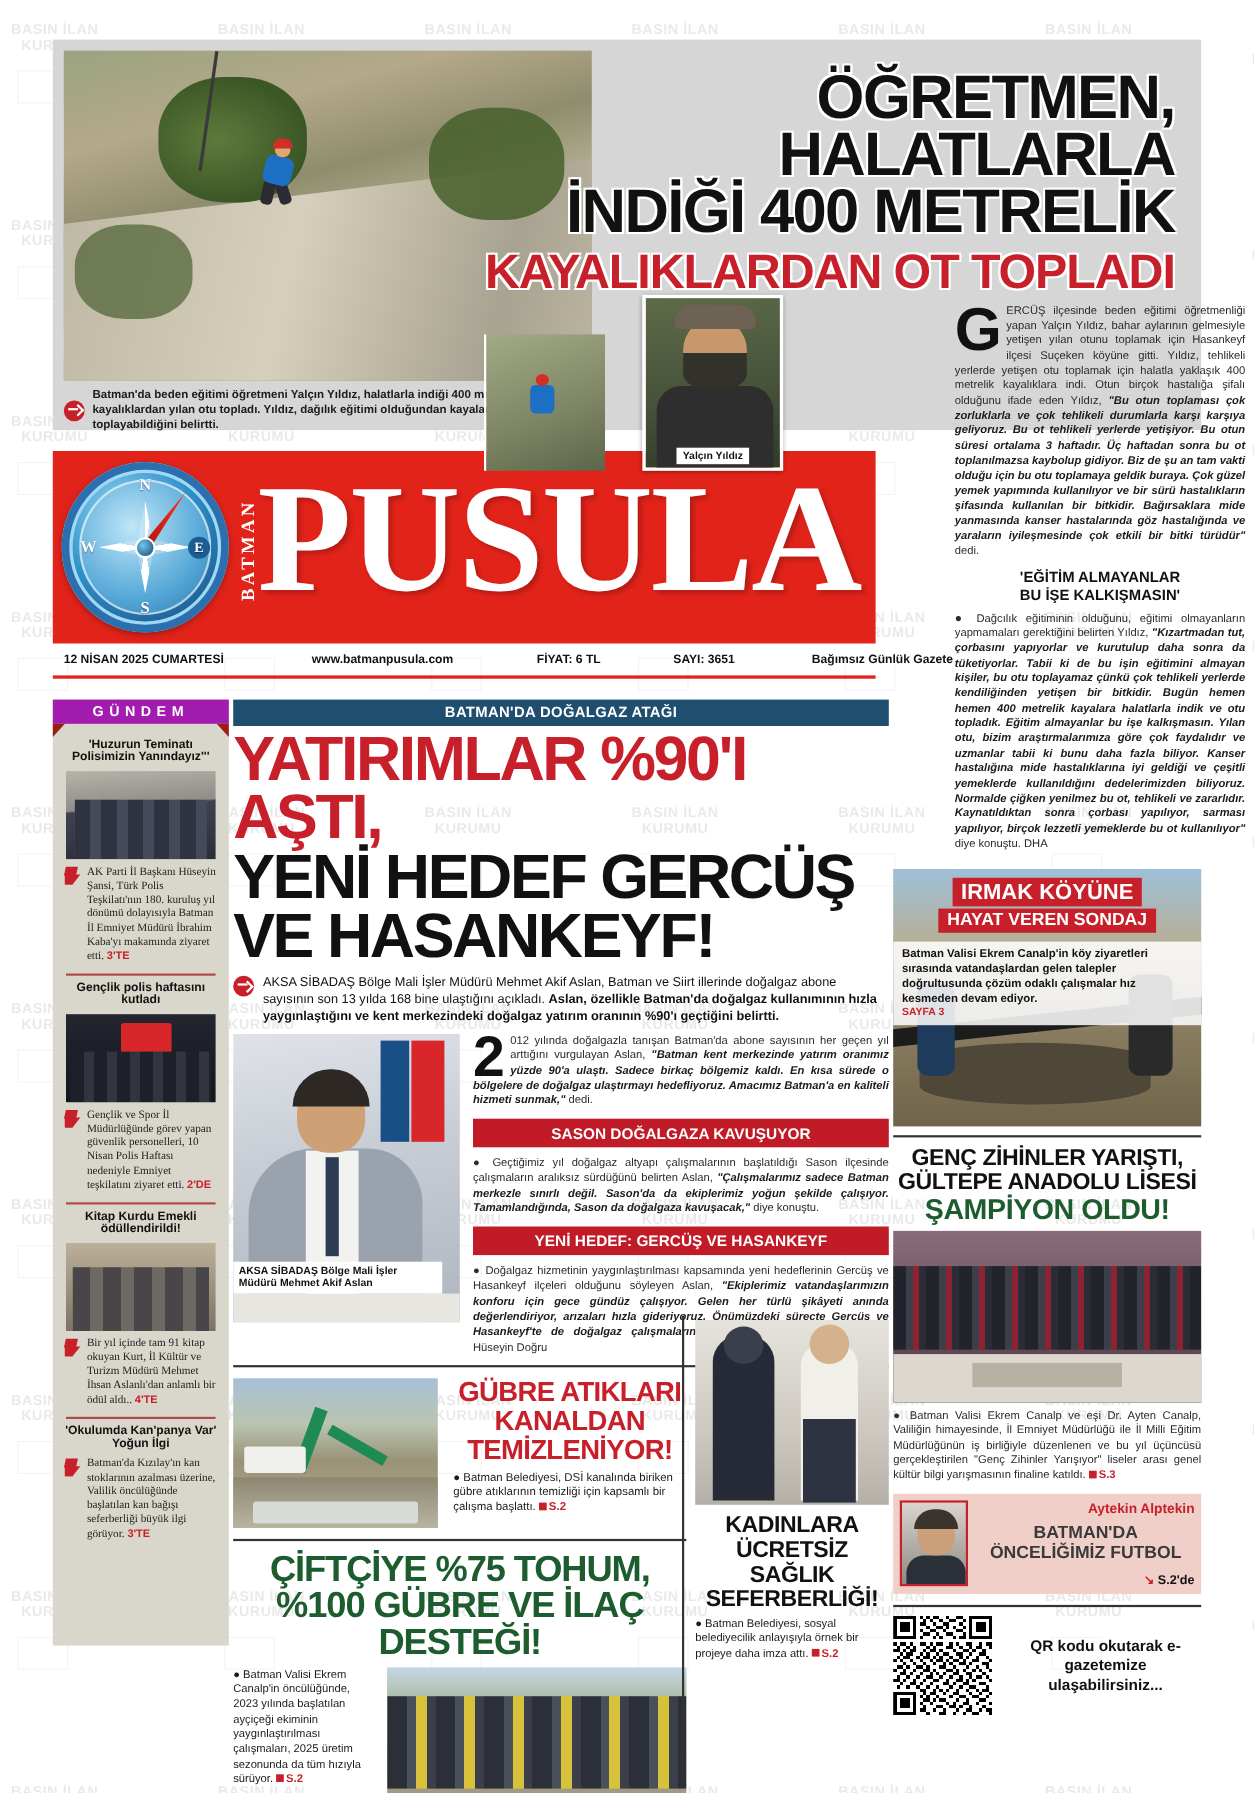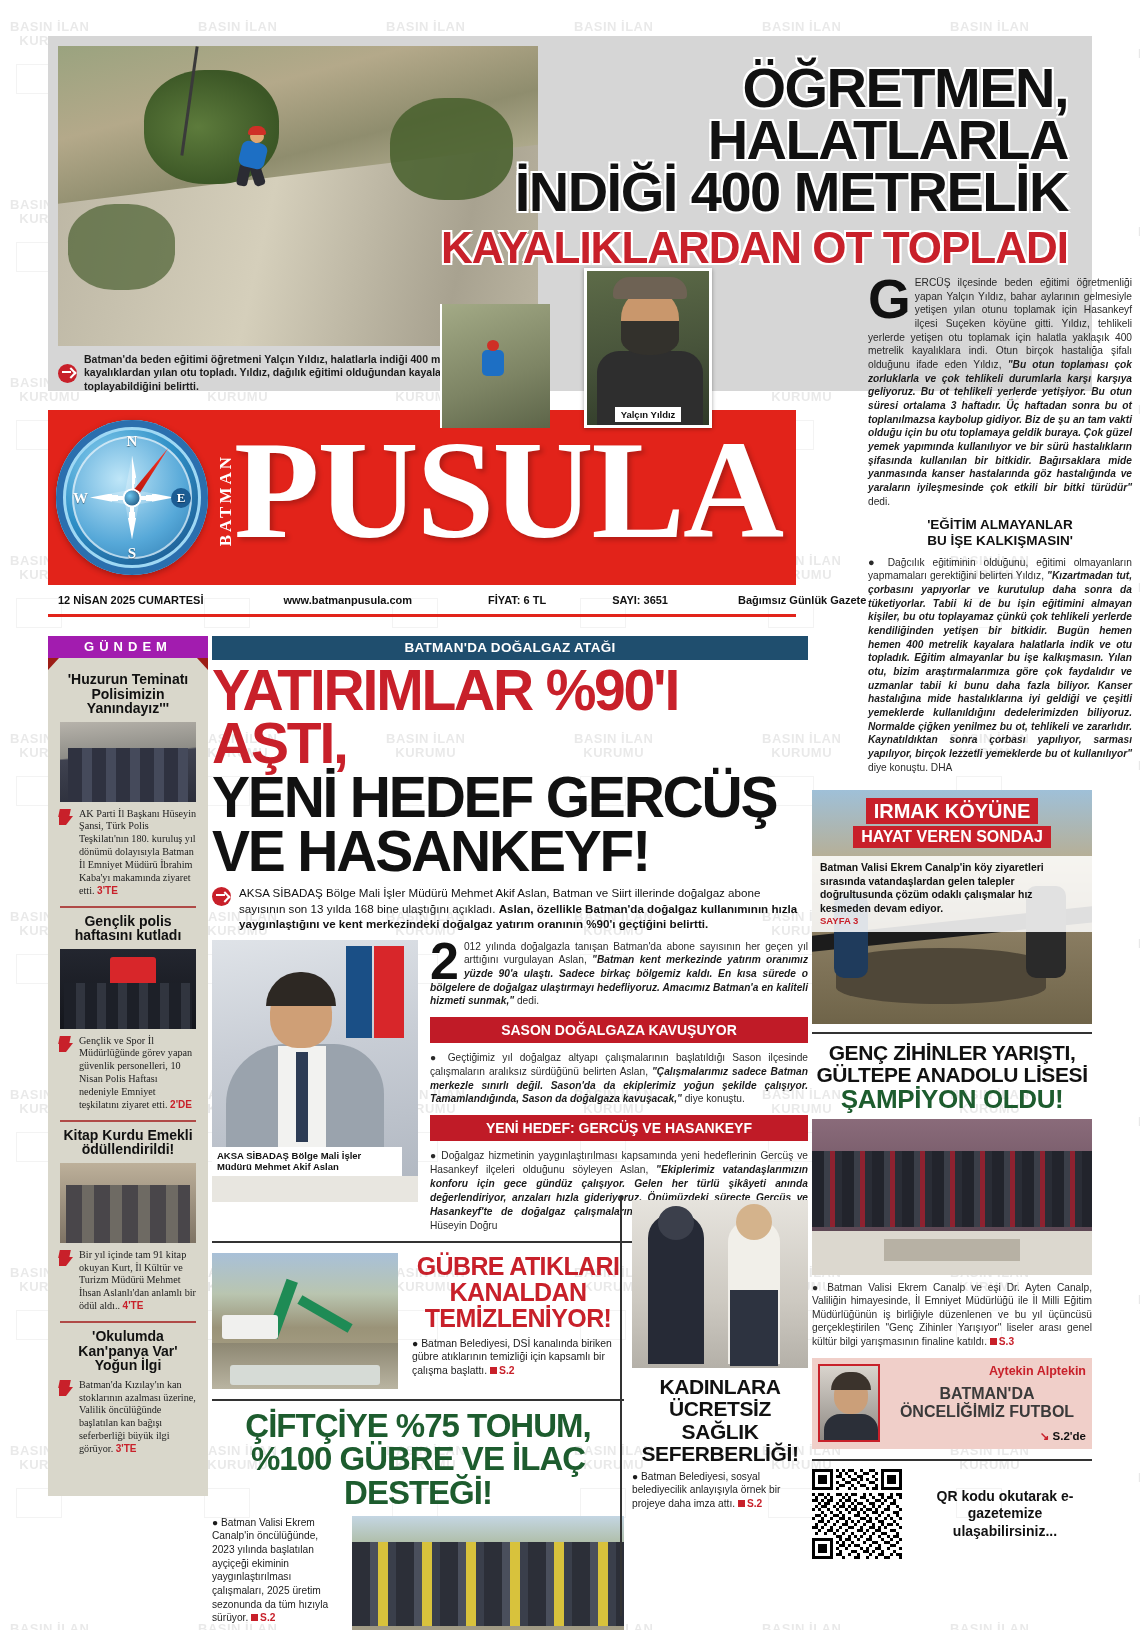--- a/index.html
+++ b/index.html
@@ -222,21 +222,21 @@
   .gundem-bar::before{
     content:""; position:absolute; left:0; top:22px; border-left:11px solid #9c1d16;
     border-bottom:12px solid transparent;
   }
   .gundem-bar::after{
     content:""; position:absolute; right:0; top:22px; border-right:11px solid #9c1d16;
     border-bottom:12px solid transparent;
   }
   .sb-item{ padding:0 10px; }
   .sb-title{
-    text-align:center; font-weight:800; font-size:14px; line-height:1.04;
+    text-align:center; font-weight:800; font-size:11px; line-height:1.04;
     color:#111; margin:6px 0 6px 0;
   }
   .sb-photo{
     width:136px; height:80px; margin:0 auto 6px auto; background:#6a6a6a; overflow:hidden; position:relative;
   }
   .sb-photo.p1{background:linear-gradient(175deg,#b7b3ab 0%,#8e8d87 40%,#3f4250 42%,#2b2e3a 100%);}
   .sb-photo.p1::after{content:"";position:absolute;left:8px;top:26px;width:120px;height:54px;
     background:repeating-linear-gradient(90deg,#2f3240 0 14px,#454a5b 14px 24px);}
   .sb-photo.p2{background:linear-gradient(180deg,#23262f,#14161c);}
   .sb-photo.p2::before{content:"";position:absolute;left:50px;top:8px;width:46px;height:34px;background:#d8262a;border-radius:3px;}

